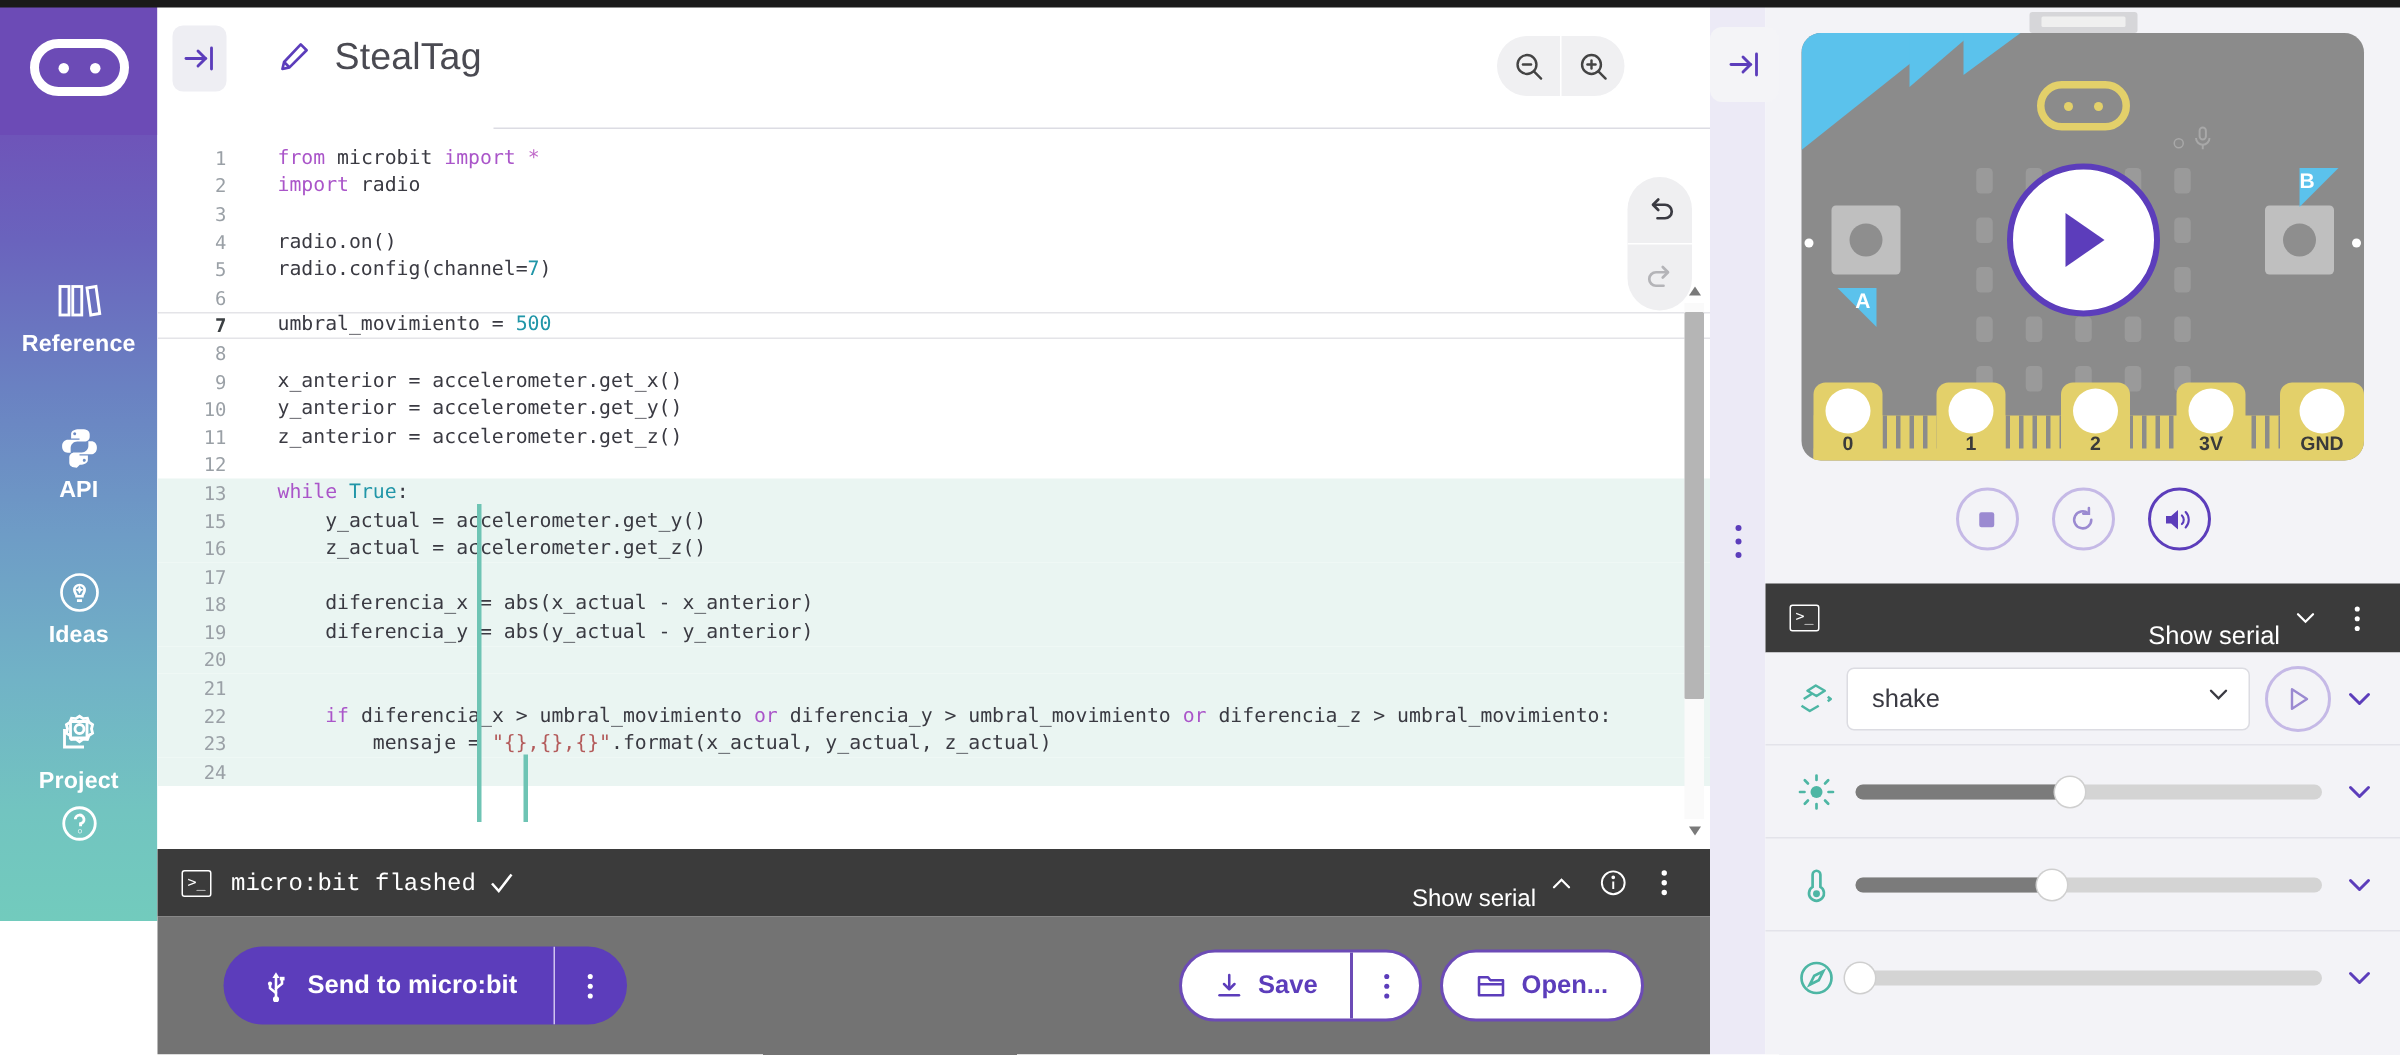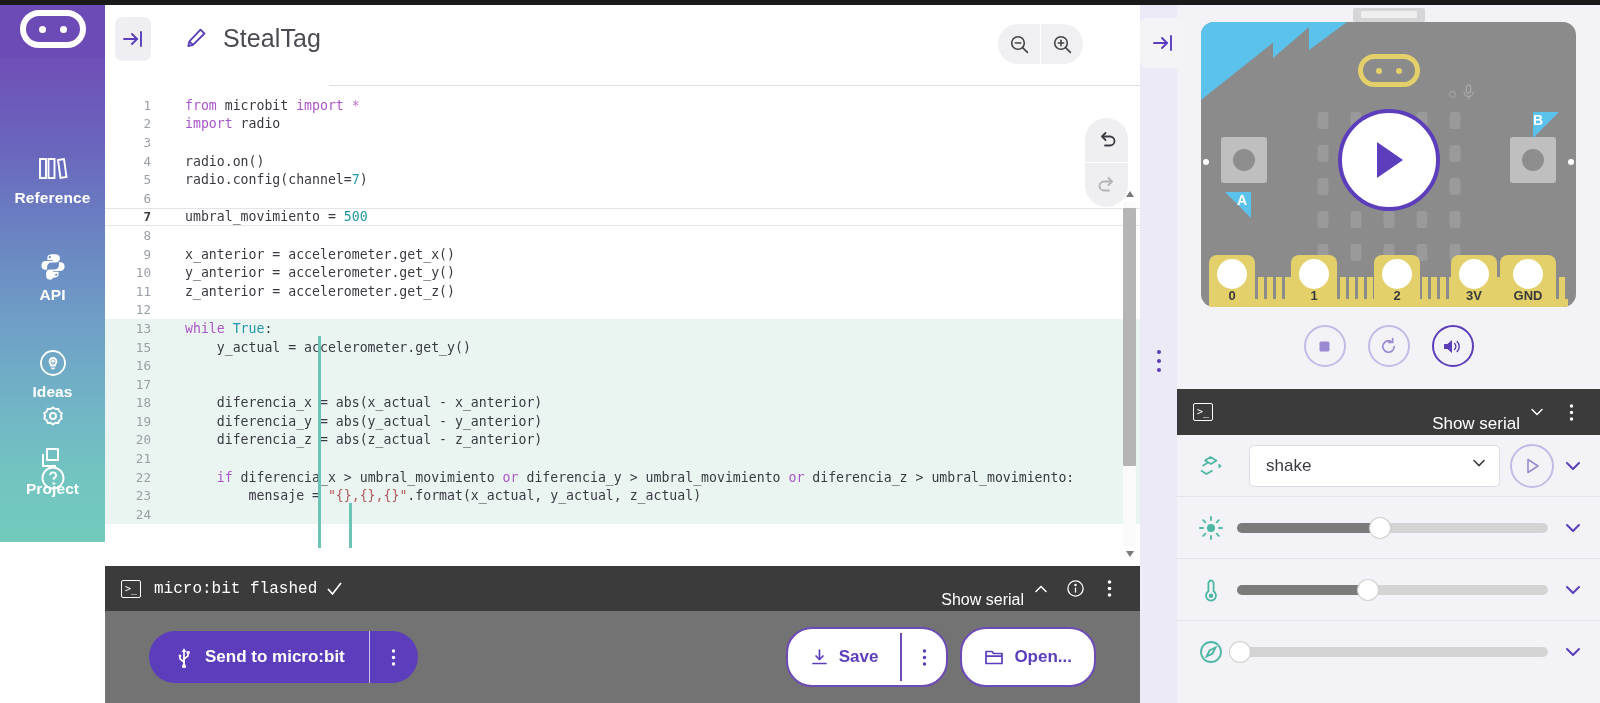--- a/index.html
+++ b/index.html
@@ -6,21 +6,21 @@
   html, body {
     width: 1600px; height: 703px;
     overflow: hidden;
     font-family: "Liberation Sans", sans-serif;
     background: #ffffff;
   }
   .app { position: relative; width: 1600px; height: 703px; display: flex; }
 
   
   .sidebar {
-    width: 105px; height: 542px;
+    width: 105px; height: 614px;
     background: linear-gradient(180deg, #6c4bb6 0%, #6f51b8 12%, #6a63bd 26%, #6a81c2 42%, #6e9cc6 58%, #71b3c6 74%, #72c4c0 88%, #72cbbd 100%);
     display: flex; flex-direction: column; align-items: center;
     position: relative; flex: 0 0 105px;
   }
   .sb-logo-wrap {
     width: 105px; height: 90px;
     background: #6c4bb6;
     display: flex; align-items: center; justify-content: center;
   }
   .mb-logo {
@@ -128,21 +128,21 @@
   .btn-primary {
     height: 52px; background: #5c3dbb; border-radius: 26px; color:#fff;
     display:flex; align-items:center; cursor:pointer; overflow:hidden;
   }
   .btn-primary .main { display:flex; align-items:center; padding: 0 24px 0 26px; height:52px; font-size:17px; font-weight:bold; }
   .btn-primary .main .usb { margin-right: 12px; display:flex; }
   .btn-primary .div { width:1px; height:52px; background:#cfc3ef; }
   .btn-primary .kebab { width: 48px; height:52px; display:flex; align-items:center; justify-content:center; }
   .right-actions { margin-left:auto; display:flex; align-items:center; gap: 12px; }
   .btn-outline {
-    height: 60px; border: 2px solid #6c4bb6; border-radius: 26px; color:#5c3dbb;
+    height: 48px; border: 2px solid #6c4bb6; border-radius: 26px; color:#5c3dbb;
     display:flex; align-items:center; cursor:pointer; background:#fff; overflow:hidden;
   }
   .btn-outline .main { display:flex; align-items:center; padding: 0 22px; height:48px; font-size:17px; font-weight:bold; }
   .btn-outline .main .mi { margin-right: 10px; display:flex; }
   .btn-outline .div { width:2px; height:48px; background:#6c4bb6; }
   .btn-outline .kebab { width:44px; height:48px; display:flex; align-items:center; justify-content:center; }
 
   
   .sim-gutter { width: 37px; flex: 0 0 37px; background: #eceaf6; position: relative; }
   .drag-dots { position:absolute; left: 50%; top: 350px; transform: translateX(-50%); display:flex; flex-direction:column; gap:5px; }
@@ -214,21 +214,21 @@
   .serial-bar { margin-top: 22px; height: 46px; background:#3b3b3b; display:flex; align-items:center; padding: 0 12px 0 16px; color:#fff; }
   .serial-bar .sb-right { margin-left:auto; display:flex; align-items:center; }
   .serial-bar .show-serial { font-size:17px; }
 
   .sensor-list { background:#f3f3f7; flex: 1 1 auto; }
   .sensor-row { display:flex; align-items:center; height: 62px; padding: 0 8px 0 14px; border-bottom: 1px solid #e3e3ea; }
   .sensor-row:last-child { border-bottom: none; }
   .sensor-ic { width: 40px; display:flex; align-items:center; justify-content:center; flex: 0 0 40px; }
   .sel-box {
     flex: 1 1 auto; height: 42px; border:1px solid #dcdce2; border-radius:5px; background:#fff;
-    display:flex; align-items:center; padding: 0 12px 0 16px; font-size:17px; color:#3a3a42; cursor:pointer;margin-left:18px;
+    display:flex; align-items:center; padding: 0 12px 0 16px; font-size:17px; color:#3a3a42; cursor:pointer;
   }
   .sel-box .cv { margin-left:auto; }
   .mini-play { width: 44px; height:44px; border-radius:50%; border:2px solid #c5b9e6; display:flex; align-items:center; justify-content:center; margin-left: 10px; cursor:pointer; }
   .chev-btn { width: 38px; display:flex; align-items:center; justify-content:center; cursor:pointer; }
   .slider { flex: 1 1 auto; height: 10px; position: relative; margin: 0 6px; cursor:pointer; }
   .slider .bar { position:absolute; left:0; right:0; top:0; height:10px; background:#d4d4d4; border-radius:5px; }
   .slider .fill { position:absolute; left:0; top:0; height:10px; background:#7b7b7b; border-radius:5px; }
   .slider .knob { position:absolute; top:-5px; width:20px; height:20px; border-radius:50%; background:#fff; box-shadow: 0 0 0 1px #cfcfcf; transform: translateX(-50%); }
 
   .topstrip { position:absolute; left:0; top:0; width:1600px; height:5px; background:#1a1a1a; z-index: 50; }
@@ -424,36 +424,36 @@
           <div class="code-line hl">
             <span class="ln">13</span>
             <span class="code-txt"><span class="kw">while</span> <span class="num">True</span>:</span>
           </div>
           <div class="code-line hl">
             <span class="ln">15</span>
             <span class="code-txt">    y_actual = accelerometer.get_y()</span>
           </div>
           <div class="code-line hl">
             <span class="ln">16</span>
+            <span class="code-txt">    z_actual = accelerometer.get_z()</span>
           </div>
           <div class="code-line hl">
             <span class="ln">17</span>
             <span class="code-txt"></span>
           </div>
           <div class="code-line hl">
             <span class="ln">18</span>
             <span class="code-txt">    diferencia_x = abs(x_actual - x_anterior)</span>
           </div>
           <div class="code-line hl">
             <span class="ln">19</span>
             <span class="code-txt">    diferencia_y = abs(y_actual - y_anterior)</span>
           </div>
           <div class="code-line hl">
             <span class="ln">20</span>
-            <span class="code-txt">    diferencia_z = abs(z_actual - z_anterior)</span>
           </div>
           <div class="code-line hl">
             <span class="ln">21</span>
             <span class="code-txt"></span>
           </div>
           <div class="code-line hl">
             <span class="ln">22</span>
             <span class="code-txt">    <span class="kw">if</span> diferencia_x &gt; umbral_movimiento <span class="kw">or</span> diferencia_y &gt; umbral_movimiento <span class="kw">or</span> diferencia_z &gt; umbral_movimiento:</span>
           </div>
           <div class="code-line hl">
@@ -765,21 +765,21 @@
           <span class="pl">1</span>
         </div>
         <div class="big-pin" style="left:173px;">
           <span class="hole"></span>
           <span class="pl">2</span>
         </div>
         <div class="big-pin" style="left:250px;">
           <span class="hole"></span>
           <span class="pl">3V</span>
         </div>
-        <div class="big-pin wide" style="right:20px;">
+        <div class="big-pin wide" style="right:0;">
           <span class="hole"></span>
           <span class="pl">GND</span>
         </div>
       </div>
     </div>
 
     <div class="sim-controls">
       <div class="sim-cbtn">
         <svg width="15" height="15" viewBox="0 0 15 15">
             <rect x="2.5" y="2.5" width="10" height="10" rx="1.5" fill="#9b8ad1"></rect>

